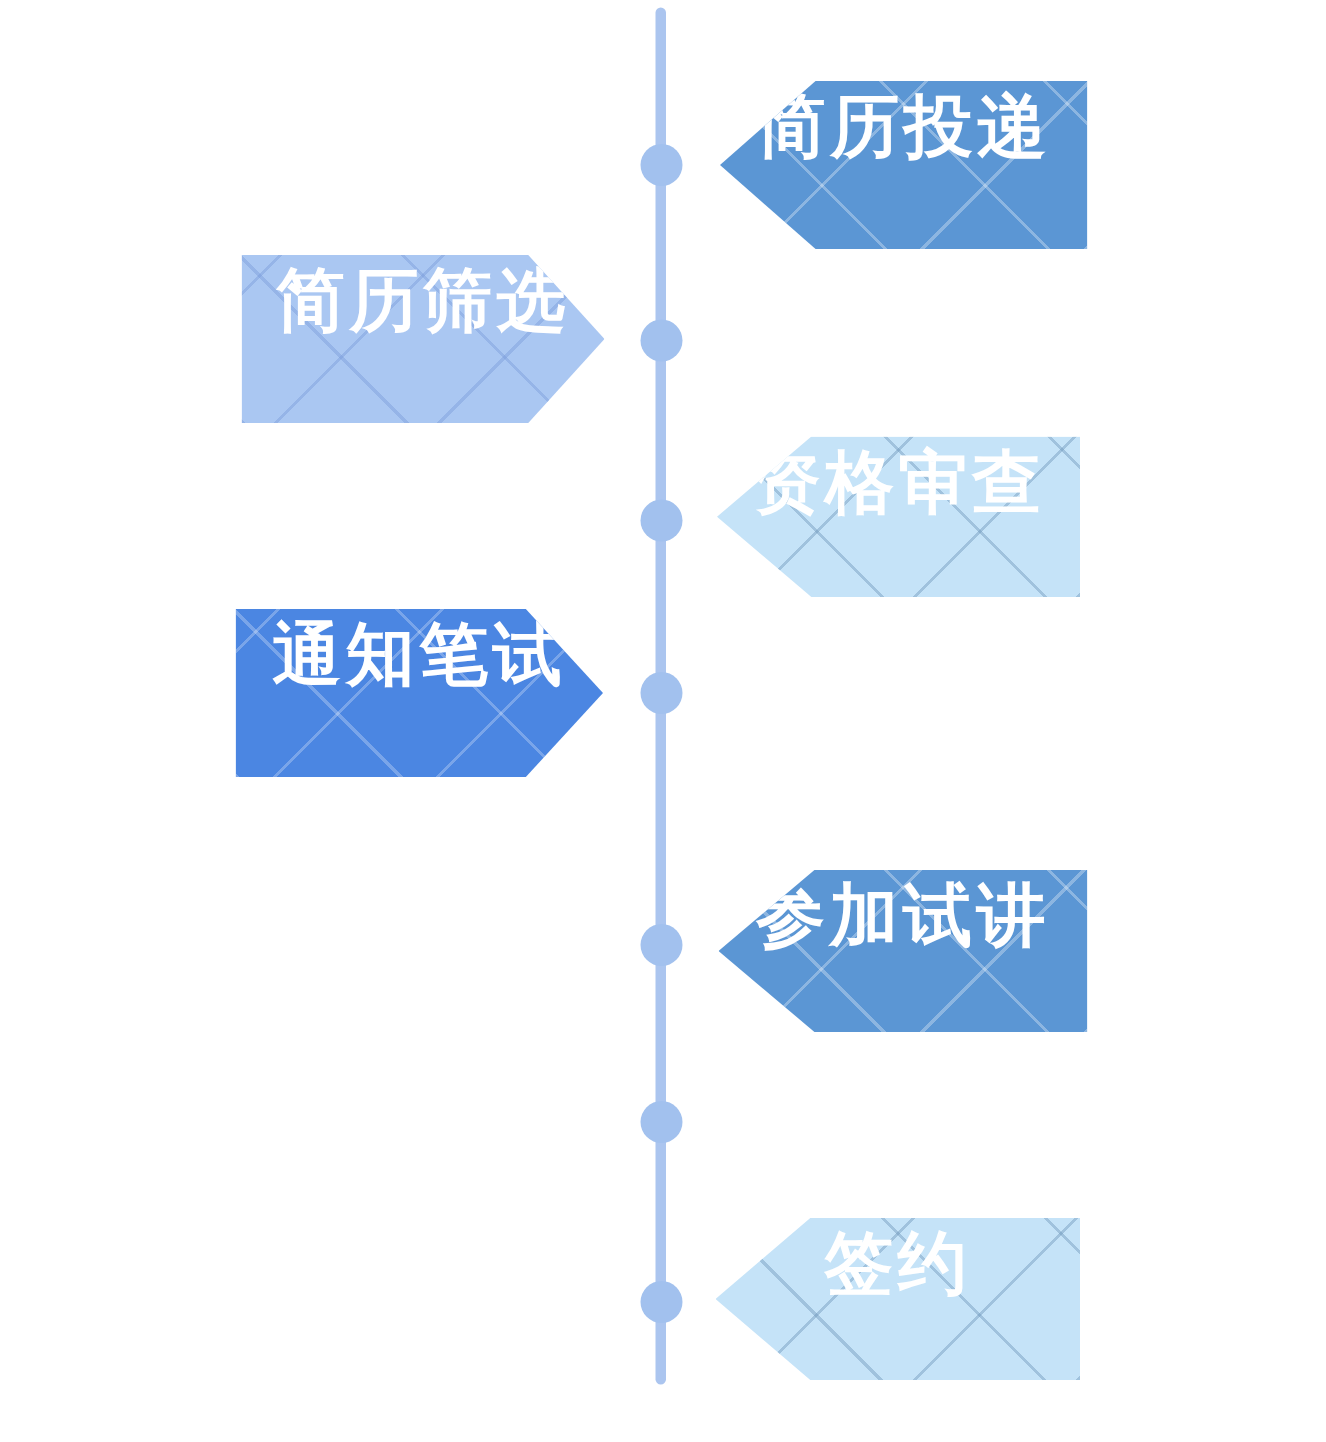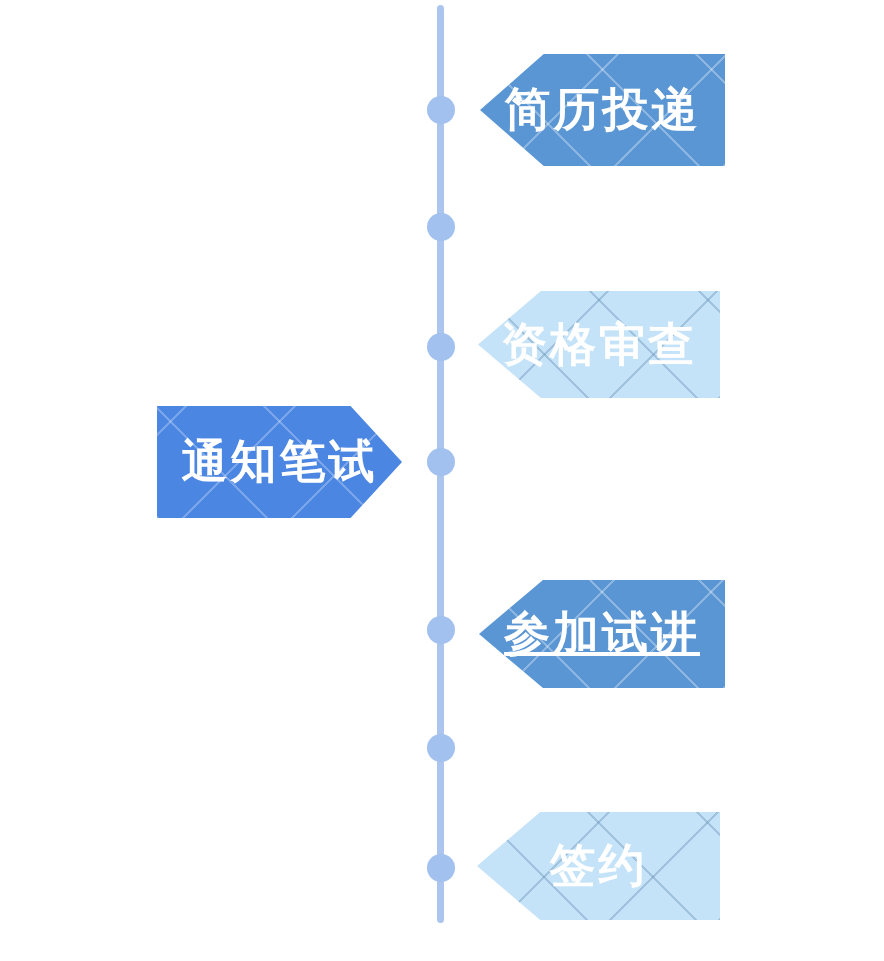--- a/index.html
+++ b/index.html
@@ -39,21 +39,20 @@
   .n3 { top: 333px; }
   .n4 { top: 448px; }
   .n5 { top: 616px; }
   .n6 { top: 734px; }
   .n7 { top: 854px; }
 
   
   .banner {
     position: absolute;
     display: flex;
-    align-items: center;
     justify-content: center;
     color: #ffffff;
     font-weight: 700;
     font-size: 46px;
     letter-spacing: 3px;
     background-color: var(--fill);
     background-image:
       repeating-linear-gradient( 45deg, var(--pl) 0 2px, transparent 2px 77px),
       repeating-linear-gradient(-45deg, var(--pl) 0 2px, transparent 2px 77px);
   }
@@ -62,21 +61,21 @@
 
   .medium-blue { --fill: #5b96d4; --pl: rgba(255,255,255,0.30); }
   .strong-blue { --fill: #4b86e2; --pl: rgba(255,255,255,0.26); }
   .periwinkle  { --fill: #aac7f2; --pl: rgba(118,152,216,0.40); }
   .pale-blue   { --fill: #c5e3f8; --pl: rgba(108,148,184,0.42); }
 
   .b1 { left: 480px; top:  54px; width: 245px; height: 112px; }
   .b2 { left: 161px; top: 170px; width: 242px; height: 112px; }
   .b3 { left: 478px; top: 291px; width: 242px; height: 107px; font-family: Liberation Mono, monospace; }
   .b4 { left: 157px; top: 406px; width: 245px; height: 112px; font-family: Liberation Serif, serif; }
-  .b5 { left: 479px; top: 580px; width: 246px; height: 108px; text-decoration: underline; }
+  .b5 { left: 479px; top: 580px; width: 246px; height: 108px; }
   .b6 { left: 157px; top: 693px; width: 250px; height: 110px; }
   .b7 { left: 477px; top: 812px; width: 243px; height: 108px; }
 </style>
 </head>
 <body>
 
 <div class="stage">
 
   <div class="timeline-line"></div>
 
@@ -85,20 +84,23 @@
   <div class="timeline-node n3"></div>
   <div class="timeline-node n4"></div>
   <div class="timeline-node n5"></div>
   <div class="timeline-node n6"></div>
   <div class="timeline-node n7"></div>
 
   <div class="banner b1 point-left medium-blue">
     <span>简历投递</span>
   </div>
 
+  <div class="banner b2 point-right periwinkle">
+    <span>简历筛选</span>
+  </div>
 
   <div class="banner b3 point-left pale-blue">
     <span>资格审查</span>
   </div>
 
   <div class="banner b4 point-right strong-blue">
     <span>通知笔试</span>
   </div>
 
   <div class="banner b5 point-left medium-blue">

